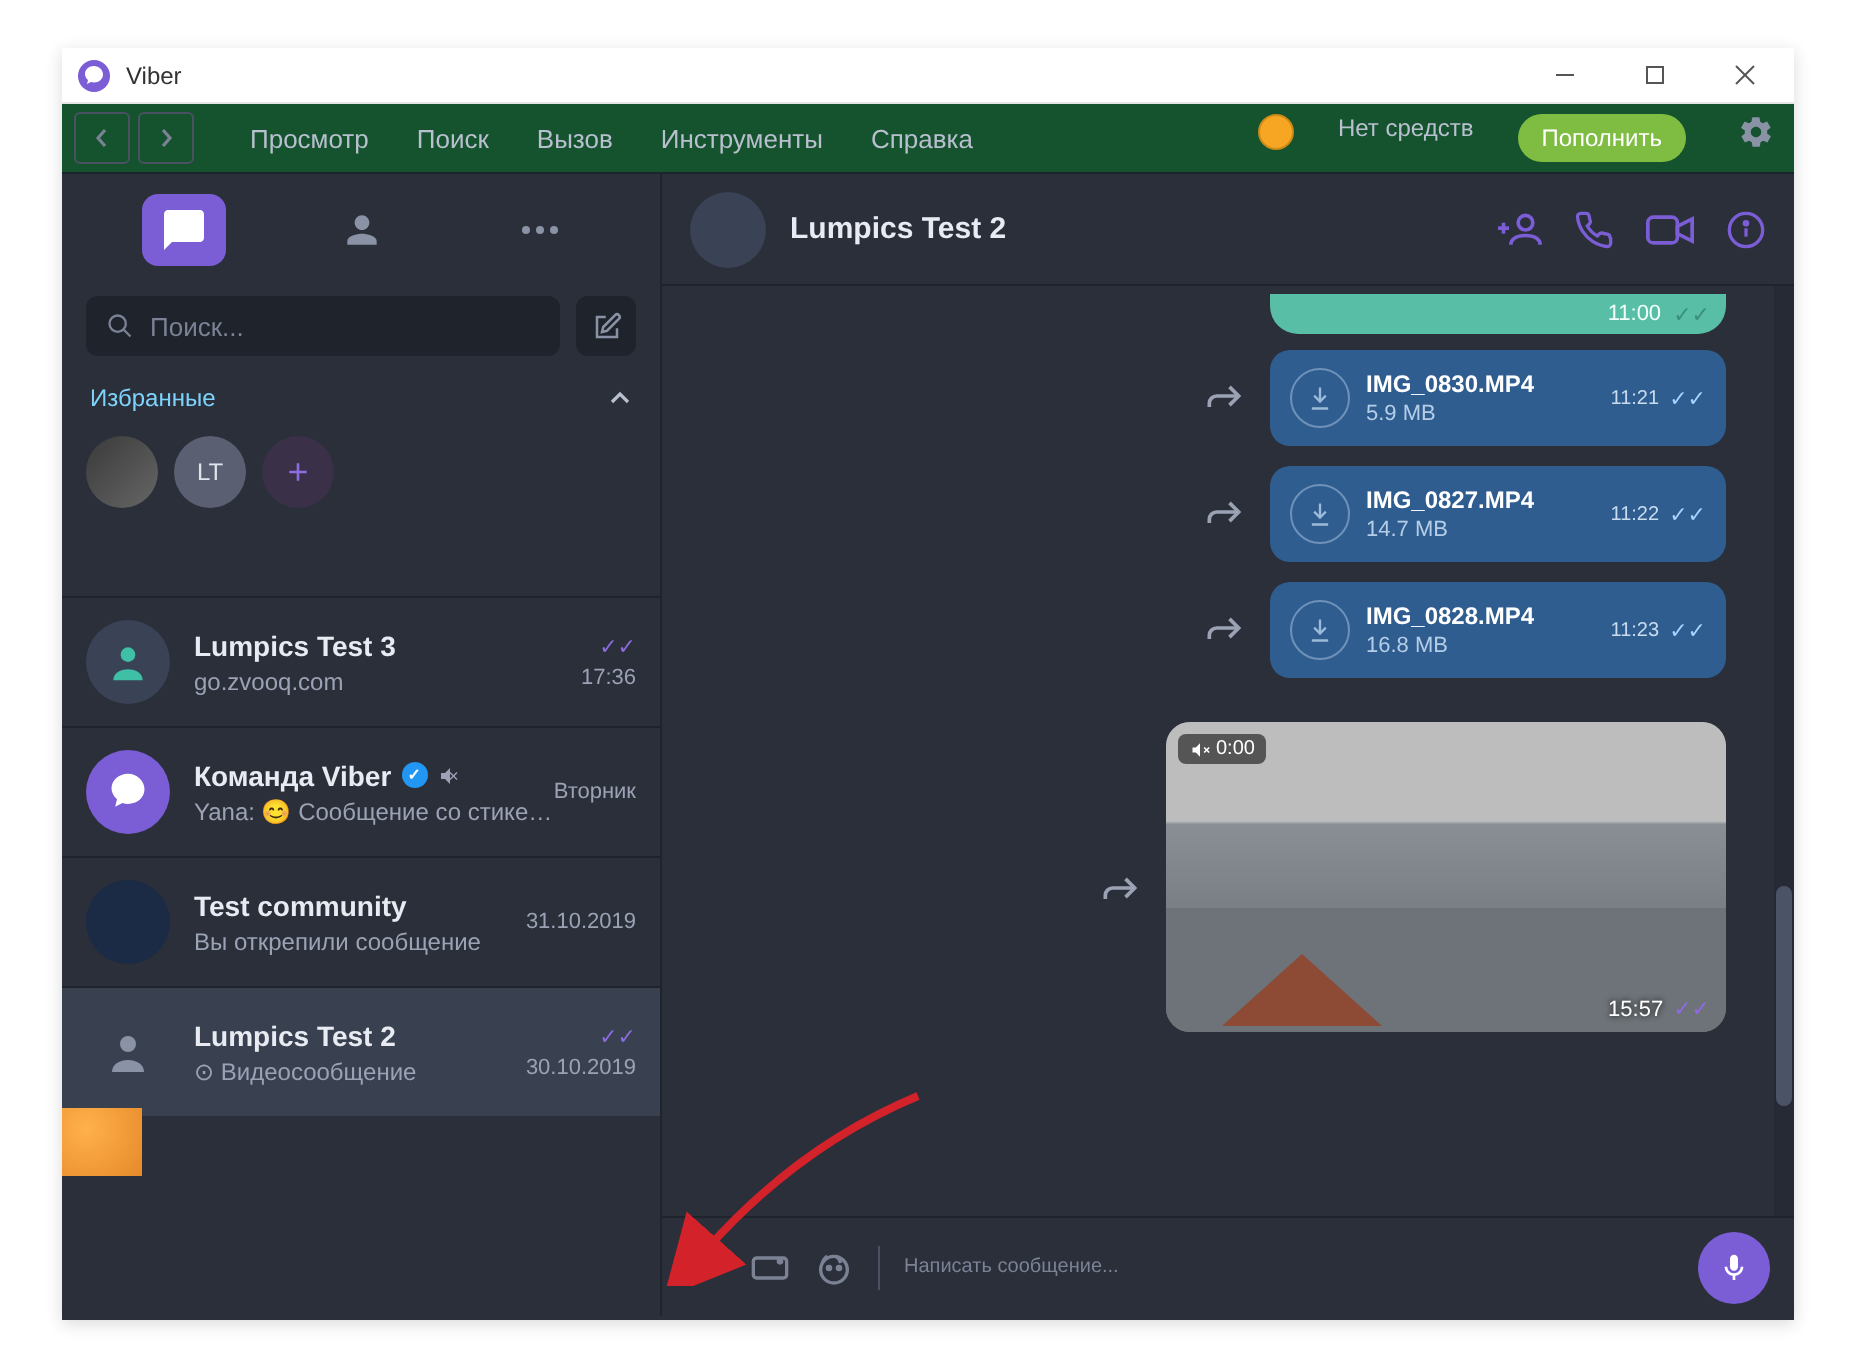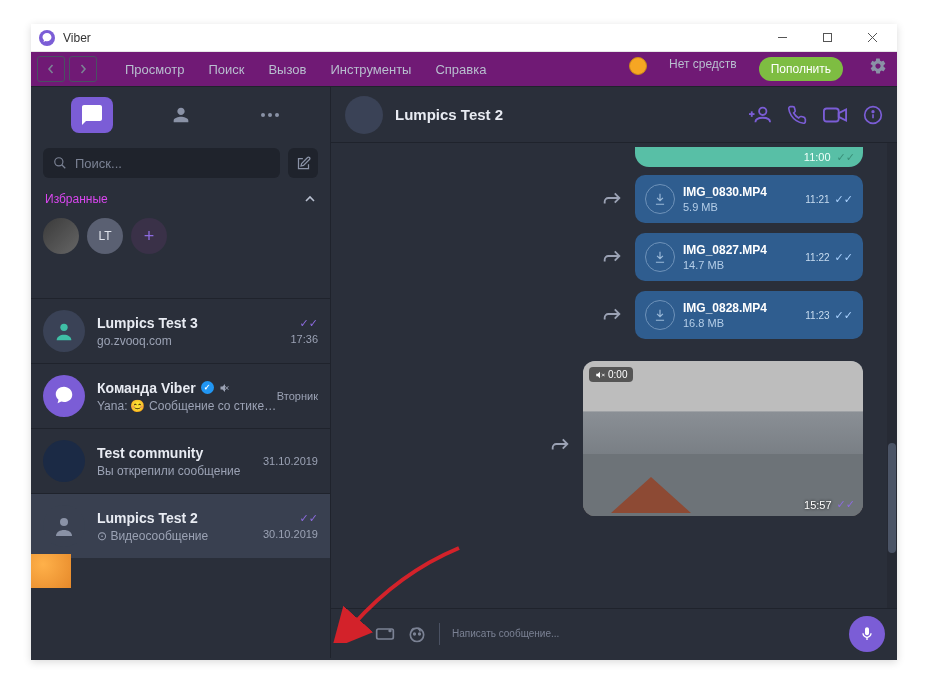--- a/index.html
+++ b/index.html
@@ -4,40 +4,40 @@
 <style>
 *{margin:0;padding:0;box-sizing:border-box;font-family:Arial,sans-serif;-webkit-font-smoothing:antialiased}
 body{background:#fff;width:928px;height:676px;overflow:hidden;position:relative}
 .window{position:absolute;left:31px;top:24px;width:866px;height:636px;background:#2a2f3a;box-shadow:0 2px 8px rgba(0,0,0,.15)}
 .titlebar{height:28px;background:#fff;display:flex;align-items:center;padding:0 2px 0 8px;border-bottom:1px solid #e6e6e6}
 .titlebar .tb-icon{width:16px;height:16px;border-radius:50%;background:#7b5dd6;margin-right:8px;display:flex;align-items:center;justify-content:center}
 .titlebar .tb-icon svg{width:12px;height:12px}
 .titlebar .title{font-size:12px;color:#333}
 .titlebar .tb-btns{margin-left:auto;display:flex}
 .tb-btn{width:45px;height:28px;display:flex;align-items:center;justify-content:center;color:#555;font-size:14px;cursor:pointer}
-.menubar{height:35px;background:#701a75;display:flex;align-items:center;padding:0 10px 0 6px;border-bottom:1px solid #1f232c}
+.menubar{height:35px;background:#14532d;display:flex;align-items:center;padding:0 10px 0 6px;border-bottom:1px solid #1f232c}
 .nav-arrow{width:28px;height:26px;border:1px solid #4a5162;border-radius:3px;display:flex;align-items:center;justify-content:center;color:#7b8294;margin-right:4px;cursor:pointer}
 .menu-items{display:flex;margin-left:24px;gap:24px}
 .menu-item{color:#b8bfcf;font-size:13px;cursor:pointer}
 .mb-right{margin-left:auto;display:flex;align-items:flex-start;gap:22px}
 .balance-ico{width:18px;height:18px;border-radius:50%;background:#f6a623;border:1px solid #cc8a17}
 .balance-txt{color:#b8bfcf;font-size:12px}
 .topup{background:#7ebd42;color:#fff;font-size:12px;padding:5px 12px;border-radius:14px;cursor:pointer}
 .gear{color:#8a92a6;font-size:18px;cursor:pointer;margin-left:4px}
 .body-area{display:flex;height:571px}
 .sidebar{width:300px;background:#2a2f3a;border-right:1px solid #1f232c;display:flex;flex-direction:column}
 .sb-tabs{height:56px;display:flex;align-items:center;justify-content:space-around;padding:0 16px}
 .sb-tab{width:42px;height:36px;display:flex;align-items:center;justify-content:center;border-radius:8px;cursor:pointer}
 .sb-tab.active{background:#7b5dd6}
 .sb-tab .ic{color:#8a92a6}
 .sb-tab.active .ic{color:#fff}
 .search-row{display:flex;align-items:center;padding:5px 12px 8px;gap:8px}
 .search-box{flex:1;height:30px;background:#1f232c;border-radius:6px;display:flex;align-items:center;padding:0 10px;color:#7b8294;font-size:13px;gap:8px}
 .compose-btn{width:30px;height:30px;background:#1f232c;border-radius:6px;display:flex;align-items:center;justify-content:center;color:#8a92a6;cursor:pointer}
-.fav-header{display:flex;align-items:center;justify-content:space-between;padding:6px 14px;color:#d946ef;font-size:12px;cursor:pointer}
+.fav-header{display:flex;align-items:center;justify-content:space-between;padding:6px 14px;color:#7dd3fc;font-size:12px;cursor:pointer}
 .fav-row{display:flex;align-items:flex-start;padding:6px 12px 10px;gap:8px}
 .fav-avatar{width:36px;height:36px;border-radius:50%;background:#394050}
 .fav-avatar.av1{background:linear-gradient(135deg,#3a3a3a,#666)}
 .fav-avatar.lt{background:#5a6072;display:flex;align-items:center;justify-content:center;color:#dfe3ec;font-size:12px}
 .fav-add{width:36px;height:36px;border-radius:50%;background:#3a3148;display:flex;align-items:center;justify-content:center;color:#8d6be0;font-size:18px;cursor:pointer}
 .chat-list{flex:1;overflow:hidden}
 .chat-item{display:flex;align-items:center;padding:6px 12px;height:65px;border-top:1px solid #1f232c;cursor:pointer}
 .chat-item.sel{background:#394050}
 .ci-avatar{width:42px;height:42px;border-radius:50%;background:#394050;margin-right:12px;flex-shrink:0;display:flex;align-items:center;justify-content:center;position:relative}
 .ci-avatar.purple{background:#7b5dd6}

